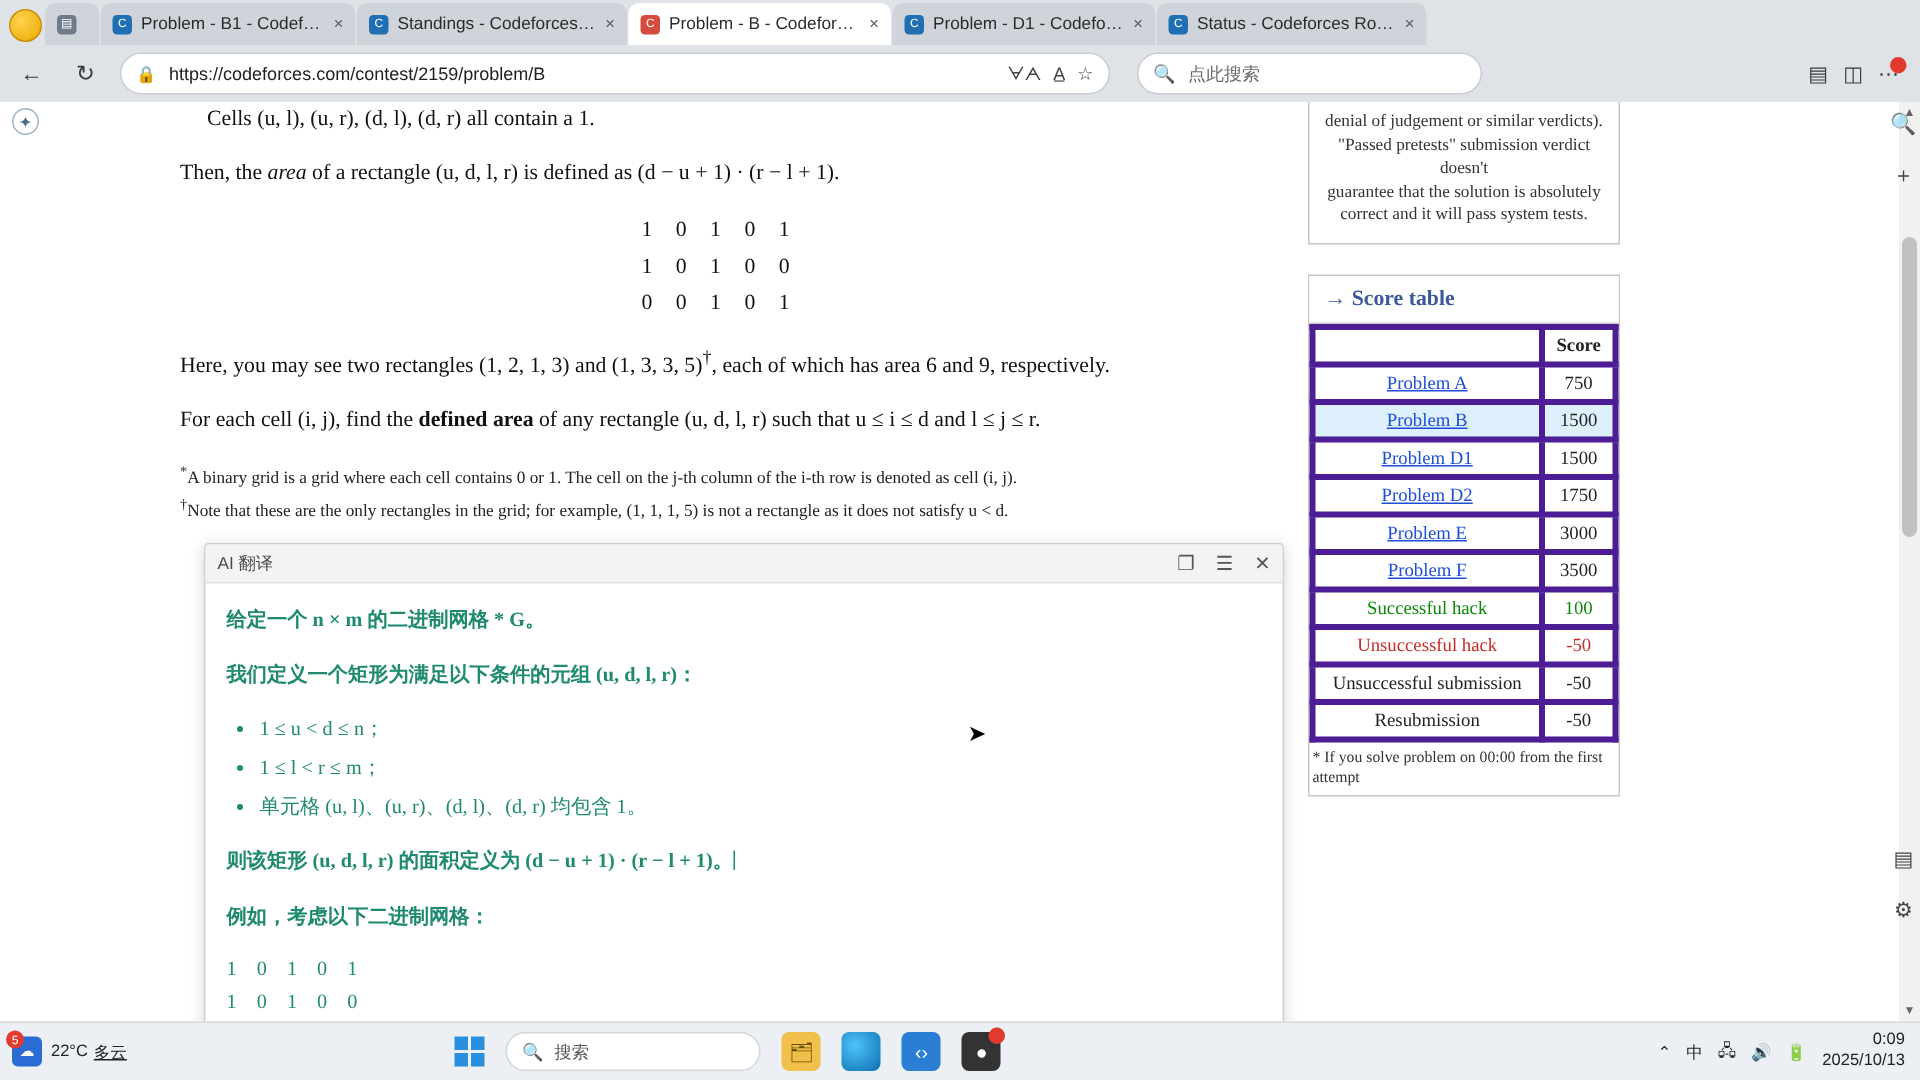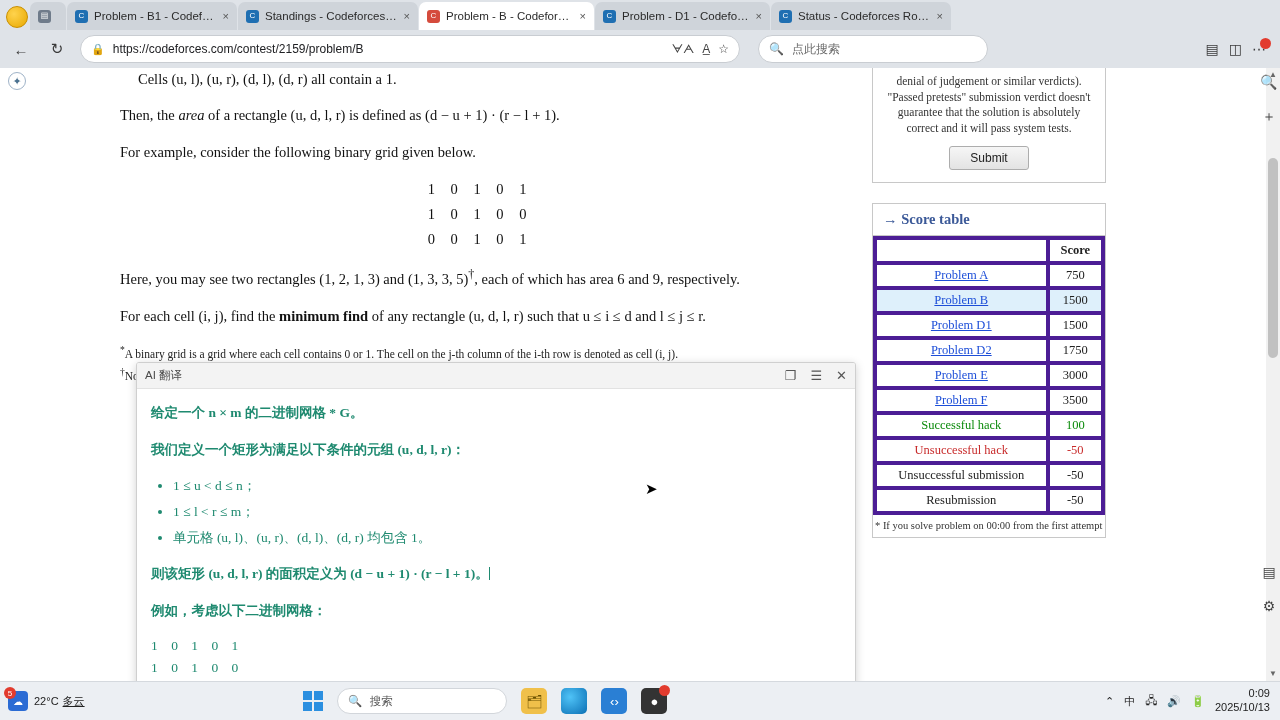--- a/index.html
+++ b/index.html
@@ -96,21 +96,21 @@
     font-size: 14.5px; color: #111; line-height: 1.55;
   }
   .statement p { margin: 14px 0; }
   .bullet-line { margin: 0 0 6px 18px; }
   .mono-grid { text-align: center; font-family: "Liberation Serif", serif;
     font-size: 14.5px; letter-spacing: 6px; line-height: 1.7; margin: 14px 0; }
   .footnotes { font-size: 11.5px; color: #222; line-height: 1.5; margin-top: 16px; }
   .footnotes div { margin-bottom: 2px; }
 
   
-  .side { position: absolute; left: 872px; top: 0px; width: 234px; }
+  .side { position: absolute; left: 872px; top: 0px; width: 208px; }
   .side-box {
     border: 1px solid #c8c8c8; background: #fff;
     font-family: "Liberation Serif", serif;
   }
   .verdict-note {
     padding: 6px 10px 10px; font-size: 11.5px; color: #333; text-align: center; line-height: 1.35;
   }
   .submit-wrap { display: flex; justify-content: center; padding-bottom: 12px; }
   .submit-btn {
     background: linear-gradient(#f6f6f6,#e3e3e3);
@@ -277,52 +277,48 @@
 
     <div class="page-left-rail">✦</div>
 
     <div class="statement">
       <div class="bullet-line">Cells (u, l), (u, r), (d, l), (d, r) all contain a 1.</div>
 
       <p>
         <span>Then, the </span><i>area</i><span> of a rectangle (u, d, l, r) is defined as (d − u + 1) · (r − l + 1).</span>
       </p>
 
-      <p>For example, consider the following binary grid given below.</p>
 
       <div class="mono-grid">
         <div>1 0 1 0 1</div>
         <div>1 0 1 0 0</div>
         <div>0 0 1 0 1</div>
       </div>
 
       <p>
         <span>Here, you may see two rectangles (1, 2, 1, 3) and (1, 3, 3, 5)</span><sup>†</sup><span>, each of which has area 6 and 9, respectively.</span>
       </p>
 
       <p>
-        <span>For each cell (i, j), find the </span><b>minimum find</b><span> of any rectangle (u, d, l, r) such that u ≤ i ≤ d and l ≤ j ≤ r.</span>
+        <span>For each cell (i, j), find the </span><b>defined area</b><span> of any rectangle (u, d, l, r) such that u ≤ i ≤ d and l ≤ j ≤ r.</span>
       </p>
 
       <div class="footnotes">
         <div><sup>*</sup><span>A binary grid is a grid where each cell contains 0 or 1. The cell on the j-th column of the i-th row is denoted as cell (i, j).</span></div>
         <div><sup>†</sup><span>Note that these are the only rectangles in the grid; for example, (1, 1, 1, 5) is not a rectangle as it does not satisfy u &lt; d.</span></div>
       </div>
     </div>
 
     <div class="side">
       <div class="side-box" style="border-top:none;">
         <div class="verdict-note">
           <div>denial of judgement or similar verdicts).</div>
           <div>"Passed pretests" submission verdict doesn't</div>
           <div>guarantee that the solution is absolutely</div>
           <div>correct and it will pass system tests.</div>
-        </div>
-        <div class="submit-wrap">
-          <button class="submit-btn">Submit</button>
         </div>
       </div>
 
       <div class="side-box score-box">
         <div class="score-title">→ Score table</div>
         <table class="score">
           <tbody>
               <tr class="head">
             <td></td>
             <td>Score</td>

